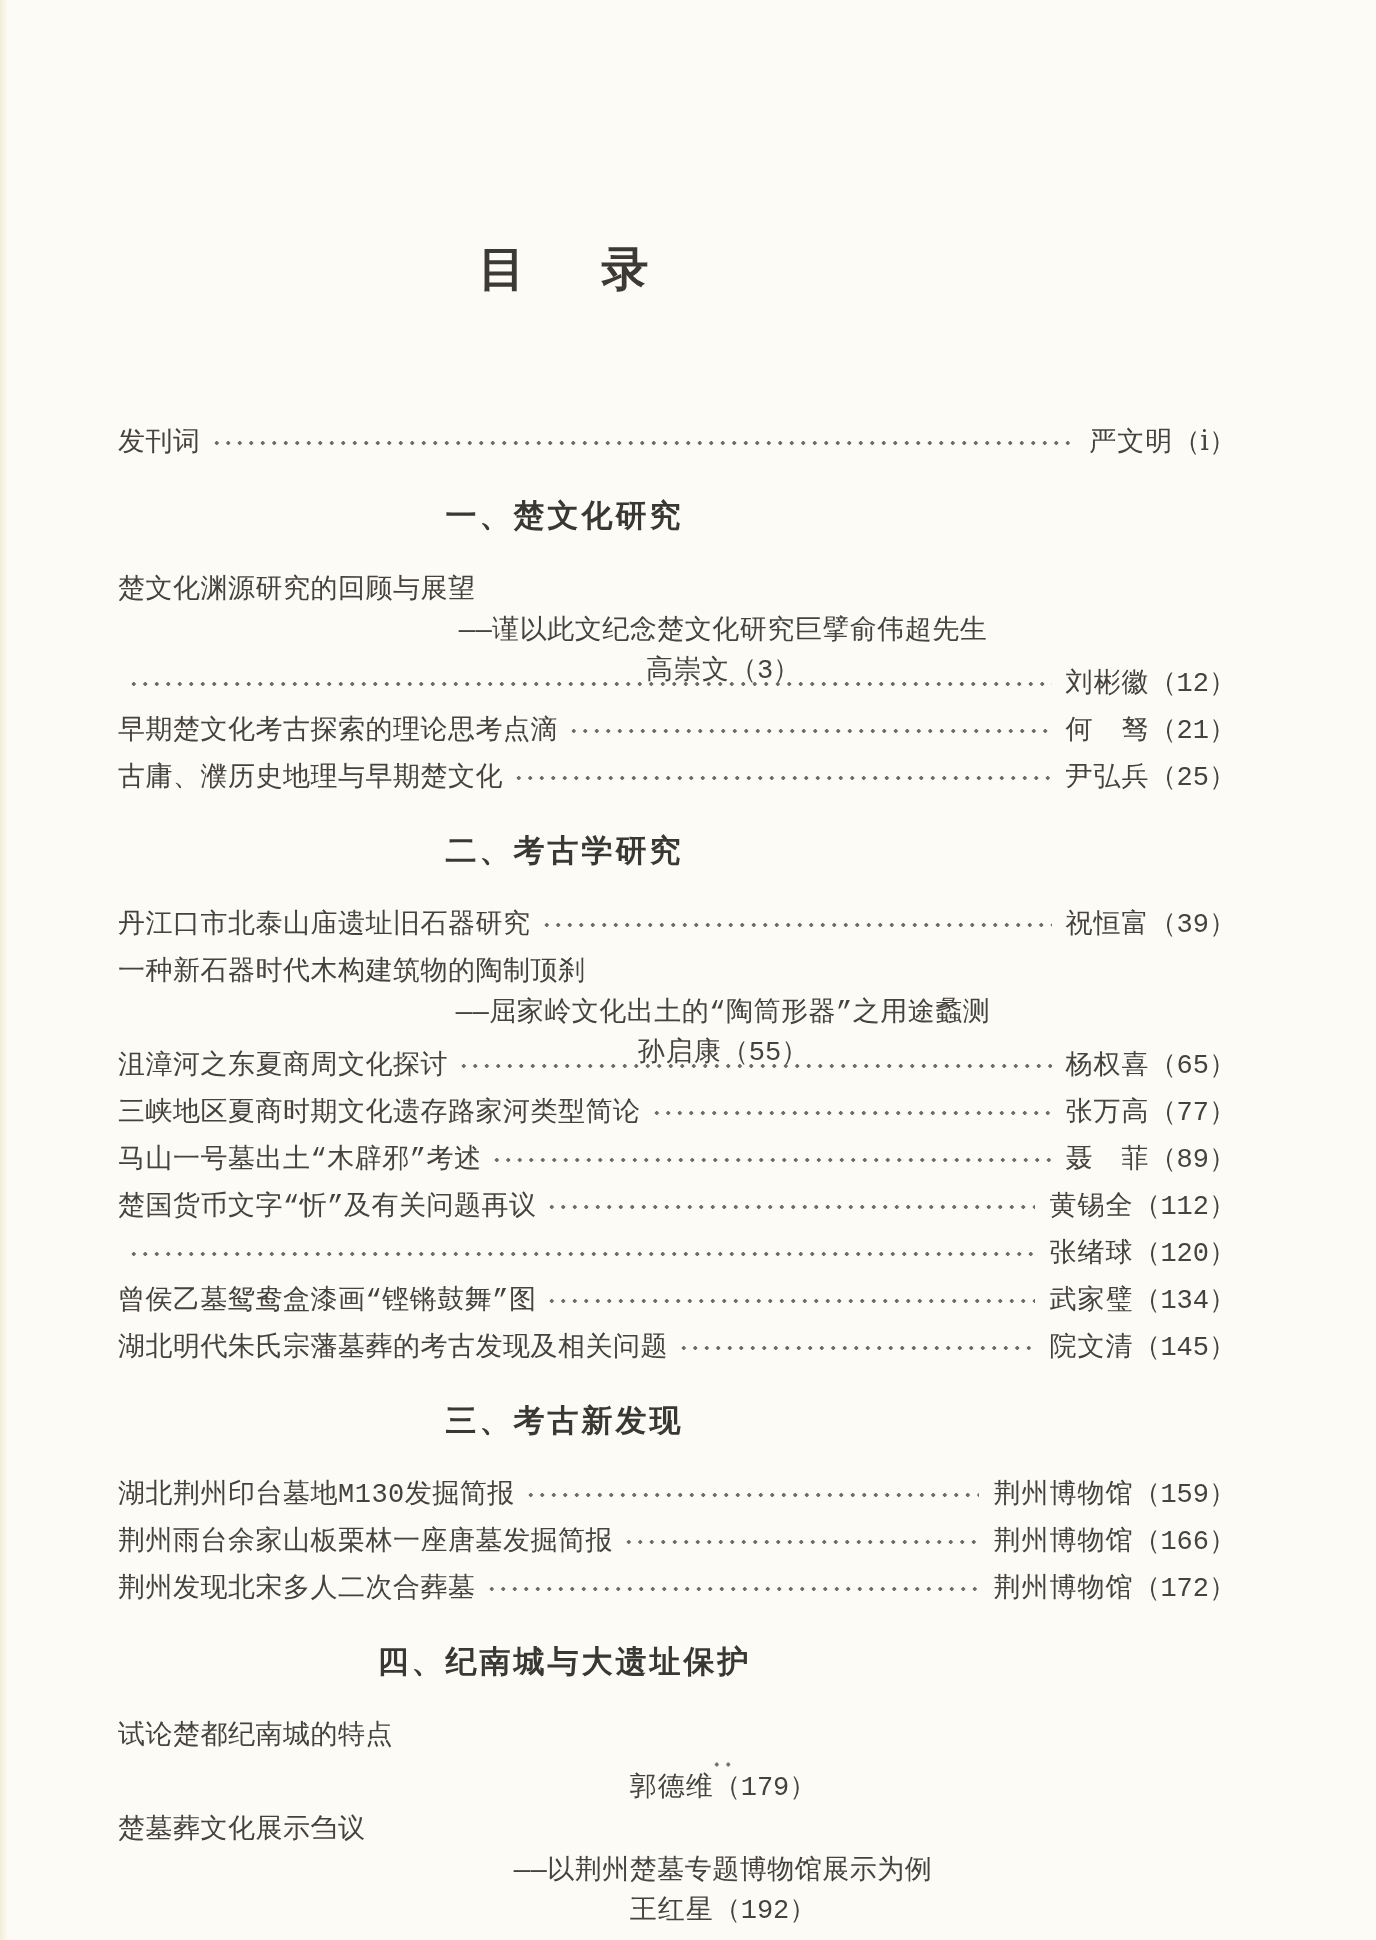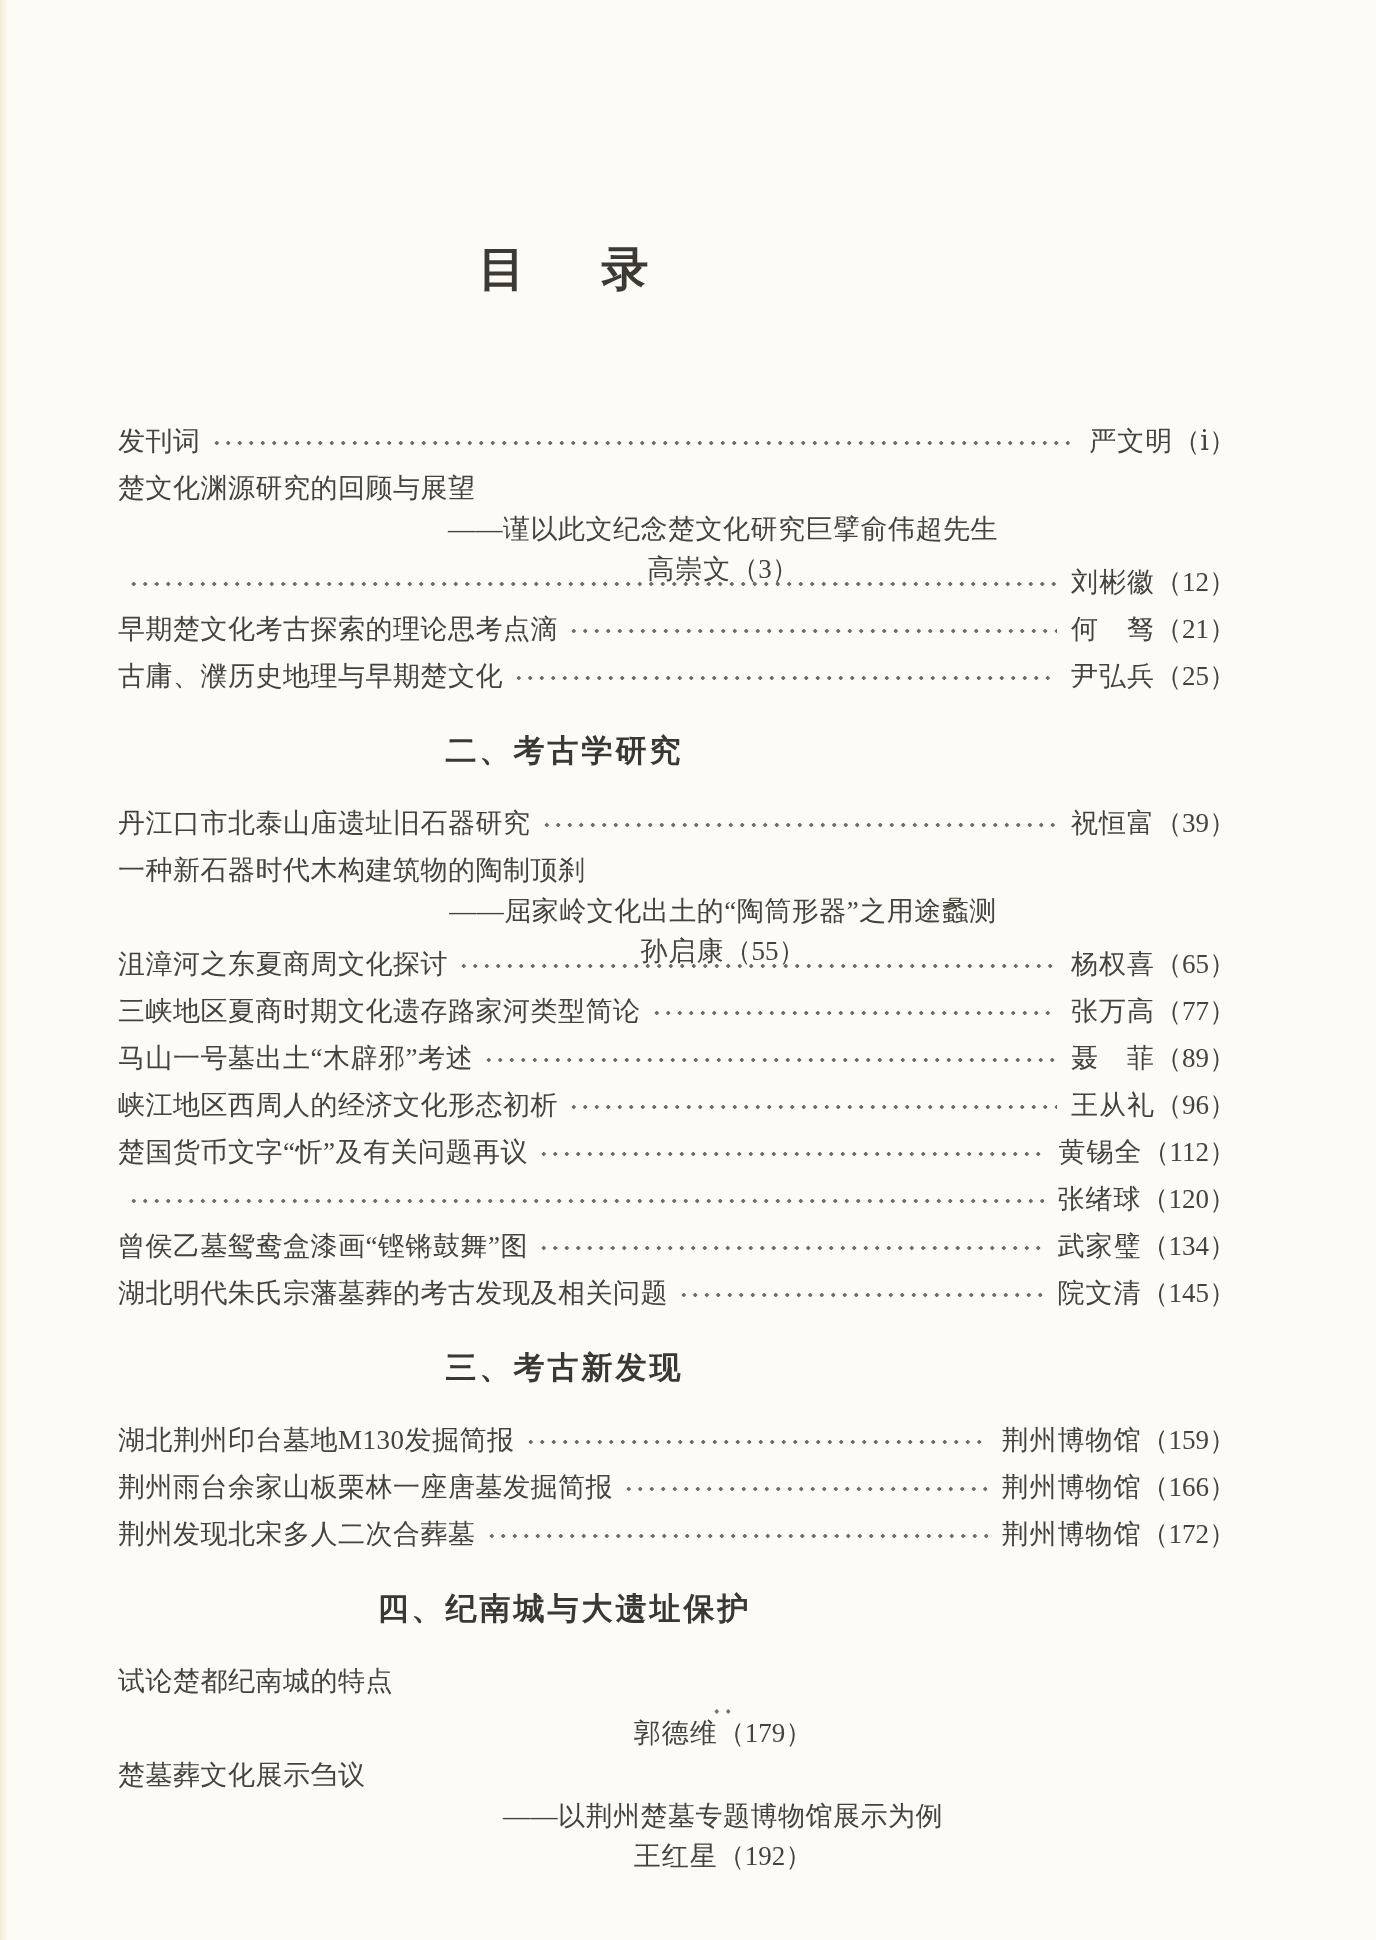--- a/index.html
+++ b/index.html
@@ -51,21 +51,21 @@
   .pageno { letter-spacing: 0; }
   .section-heading {
     margin: 31px 225px 27px 0;
     text-align: center;
     font-family: "Liberation Sans", "DejaVu Sans", sans-serif;
     font-weight: 700;
     font-size: 31px;
     color: #3a3832;
     letter-spacing: 3px;
   }
-  .section-rows { margin-top: 0; }
+  .section-rows { margin-top: 0; font-family: Liberation Mono, monospace; }
 </style>
 </head>
 <body>
 
 <div class="edge-strip"></div>
 
 <div class="content">
 
   <div class="doc-title">
     <span>目</span>
@@ -76,20 +76,21 @@
     <span class="entry-title">发刊词</span>
     <span class="leader"></span>
     <span class="right-part">
       <span class="author">严文明</span>
       <span class="pageno">（ⅰ）</span>
     </span>
   </div>
 
   <div>
   <div class="section">
+    <div class="section-heading">一、楚文化研究</div>
     <div class="section-rows">
   <div class="row">
     <span class="entry-title">楚文化渊源研究的回顾与展望</span>
 
   </div>
 
   <div class="row indent">
     <span class="entry-title">——谨以此文纪念楚文化研究巨擘俞伟超先生</span>
     <span class="leader"></span>
     <span class="right-part">
@@ -172,28 +173,20 @@
 
   <div class="row">
     <span class="entry-title">马山一号墓出土“木辟邪”考述</span>
     <span class="leader"></span>
     <span class="right-part">
       <span class="author">聂　菲</span>
       <span class="pageno">（89）</span>
     </span>
   </div>
 
-  <div class="row">
-    <span class="entry-title">峡江地区西周人的经济文化形态初析</span>
-    <span class="leader"></span>
-    <span class="right-part">
-      <span class="author">王从礼</span>
-      <span class="pageno">（96）</span>
-    </span>
-  </div>
 
   <div class="row">
     <span class="entry-title">楚国货币文字“忻”及有关问题再议</span>
     <span class="leader"></span>
     <span class="right-part">
       <span class="author">黄锡全</span>
       <span class="pageno">（112）</span>
     </span>
   </div>
 

